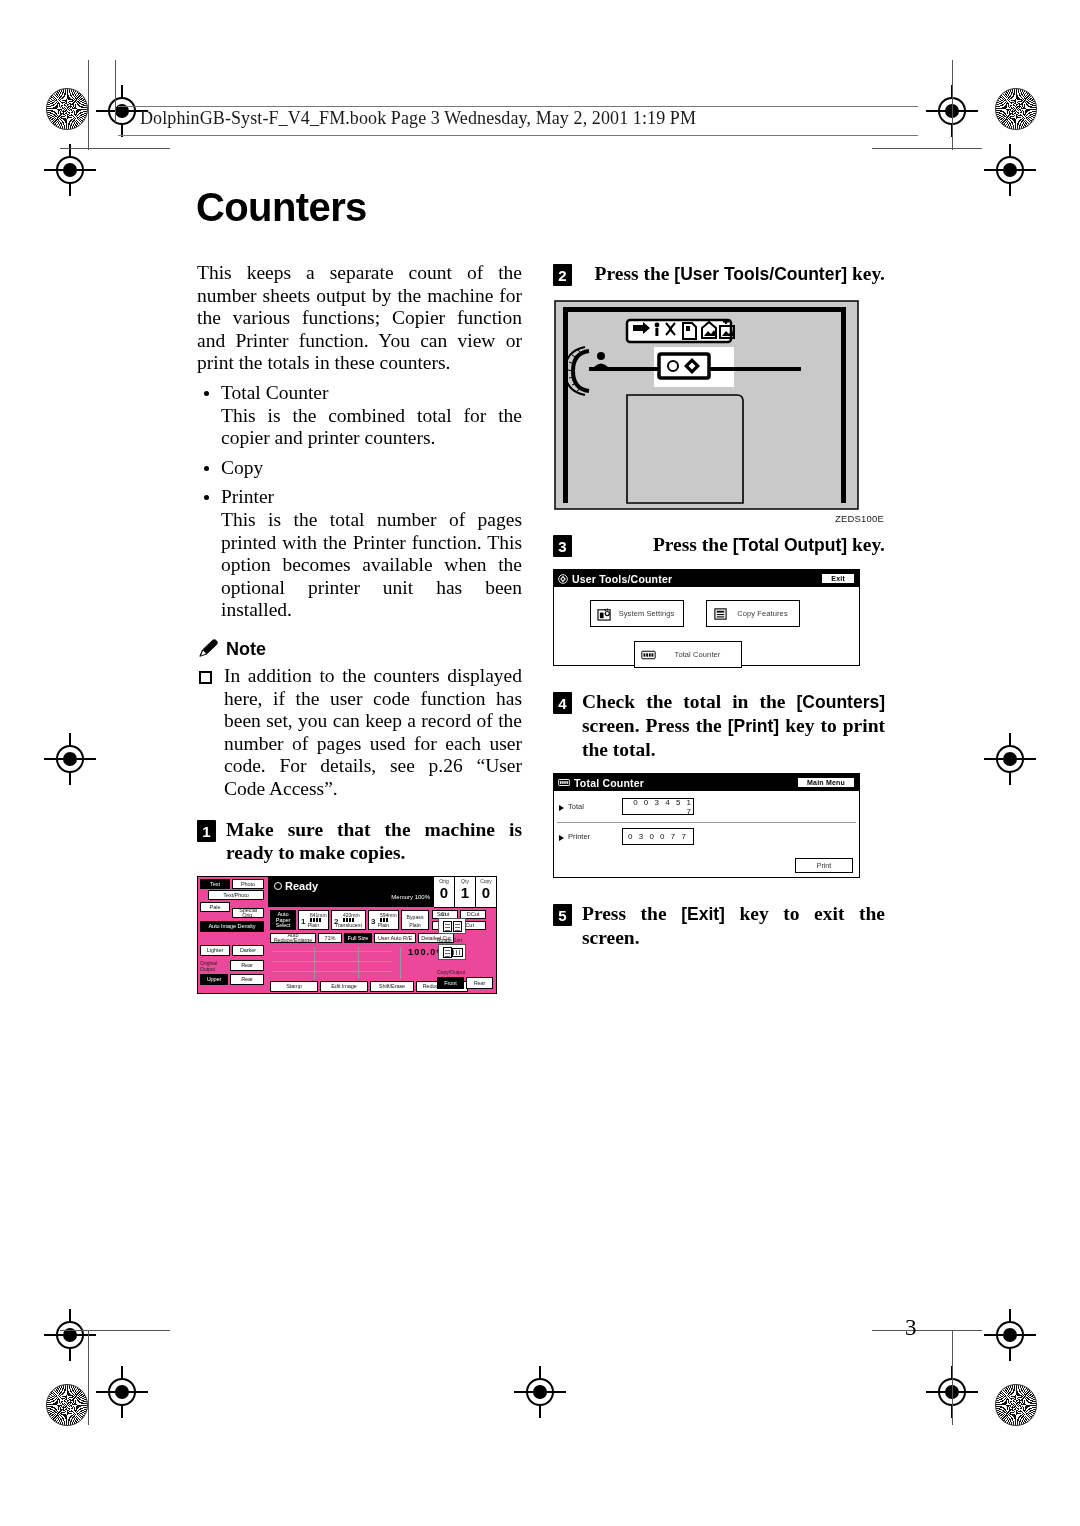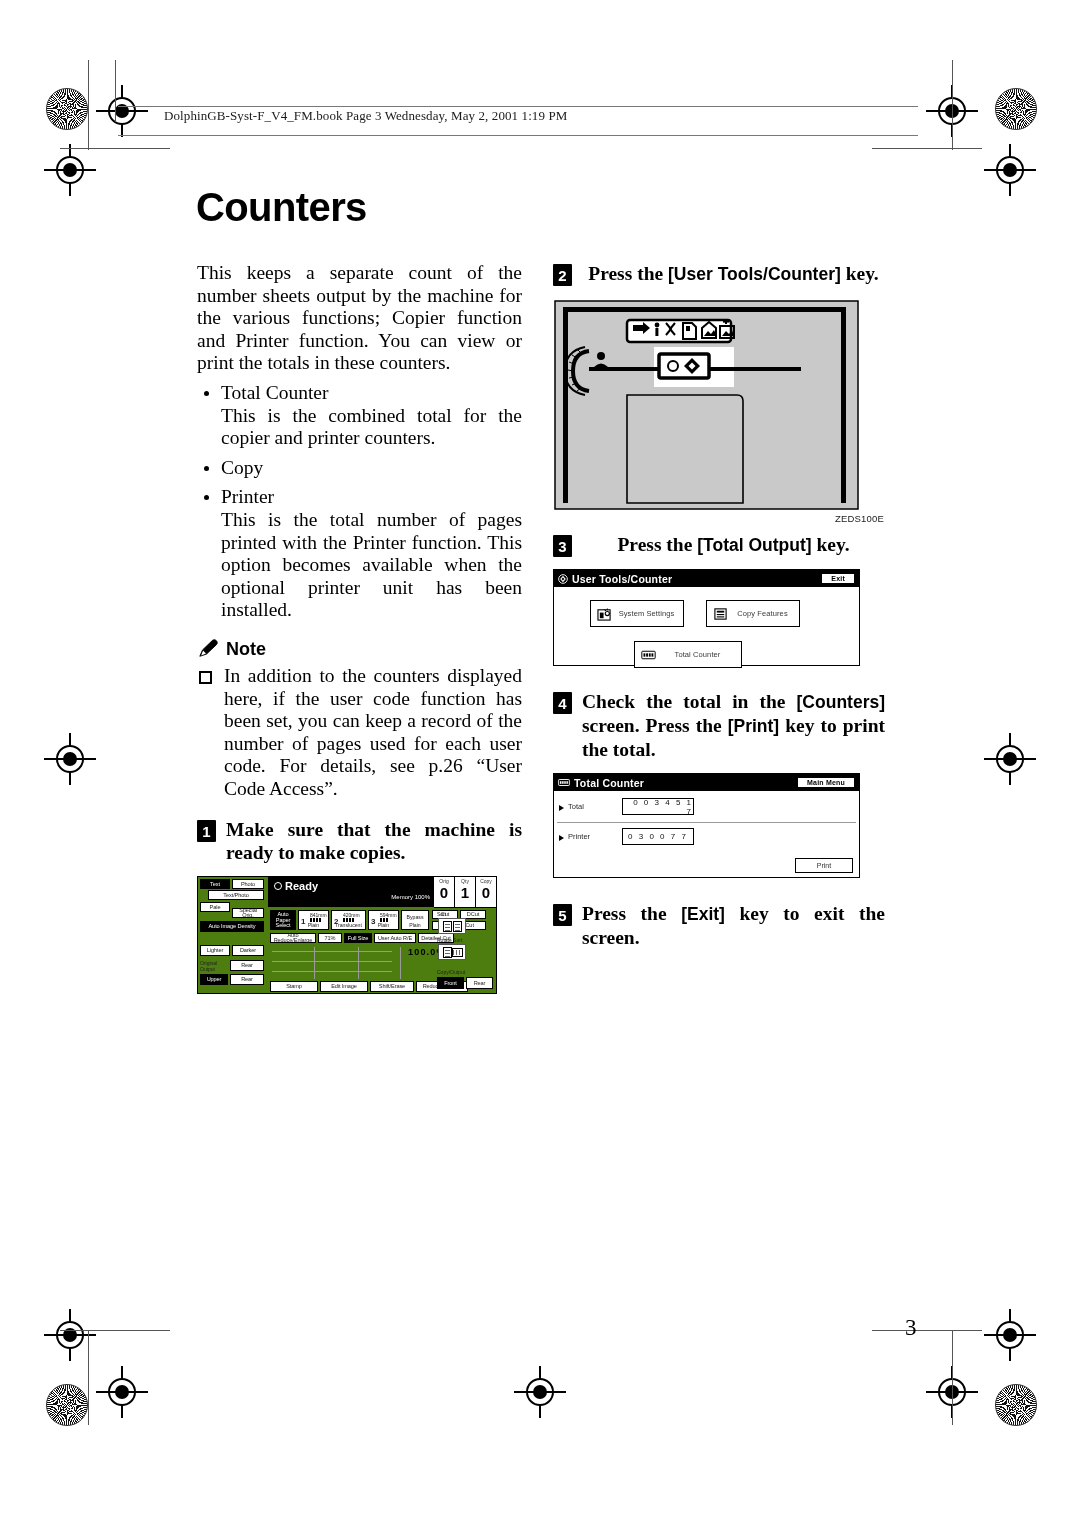--- a/index.html
+++ b/index.html
@@ -33,23 +33,23 @@
     border: 2px solid #000; border-radius: 50%; background: #fff;
   }
   .crosshair .dot {
     position: absolute; left: 10px; top: 10px; width: 14px; height: 14px;
     border-radius: 50%; background: #000;
   }
   .cornerline { position: absolute; background: #555; }
 
   
   .fileheader {
-    position: absolute; left: 164px; top: 108px; width: 760px;
+    position: absolute; left: 140px; top: 108px; width: 760px;
     font-family: "Liberation Serif", serif;
-    font-size: 13px; letter-spacing: .1px; color: #1a1a1a;
+    font-size: 18px; letter-spacing: .1px; color: #1a1a1a;
     white-space: nowrap;
   }
   .fh-rule {
     position: absolute; left: 118px; top: 106px; width: 800px; height: 1px;
     background: #777;
   }
   .fh-rule2 {
     position: absolute; left: 118px; top: 135px; width: 800px; height: 1px;
     background: #777;
   }
@@ -117,21 +117,21 @@
   }
   .step-text {
     font-family: "Liberation Serif", serif;
     font-weight: bold; font-size: 19.5px; line-height: 23px;
     text-align: justify; text-justify: inter-word;
   }
   .step-text .key {
     font-family: "Liberation Sans", sans-serif;
     font-weight: bold; font-size: 17.5px;
   }
-  .step-text.nojust { text-align: center; }
+  .step-text.nojust { text-align: right; }
 
   
   .illus-wrap { position: relative; margin-top: 13px; }
   .illus { width: 307px; height: 212px; display: block; }
   .illus-code {
     position: absolute; right: 1px; bottom: -13px;
     font-family: "Liberation Sans", sans-serif;
     font-size: 9.5px; letter-spacing: .2px; color: #222;
   }
 
@@ -195,21 +195,21 @@
     position: absolute; right: 6px; bottom: 4px;
     width: 58px; height: 15px; border: 1px solid #000; background: #fff;
     display: flex; align-items: center; justify-content: center;
     font-size: 7px; color: #333;
   }
 
   
   .copier-lcd {
     margin-top: 12px; position: relative;
     width: 300px; height: 118px;
-    border: 1.5px solid #000; background: #4d7c0f;
+    border: 1.5px solid #000; background: #ec4899;
     font-family: "Liberation Sans", sans-serif;
     overflow: hidden;
   }
   .cl-left { position: absolute; left: 0; top: 0; width: 70px; height: 100%; padding: 2px; }
   .cl-main { position: absolute; left: 70px; top: 0; right: 62px; height: 100%; }
   .cl-right { position: absolute; right: 0; top: 0; width: 62px; height: 100%; }
   .cbtn {
     border: 1px solid #000; background: #fff;
     font-size: 5.6px; color: #1c1c1c;
     display: flex; align-items: center; justify-content: center;

